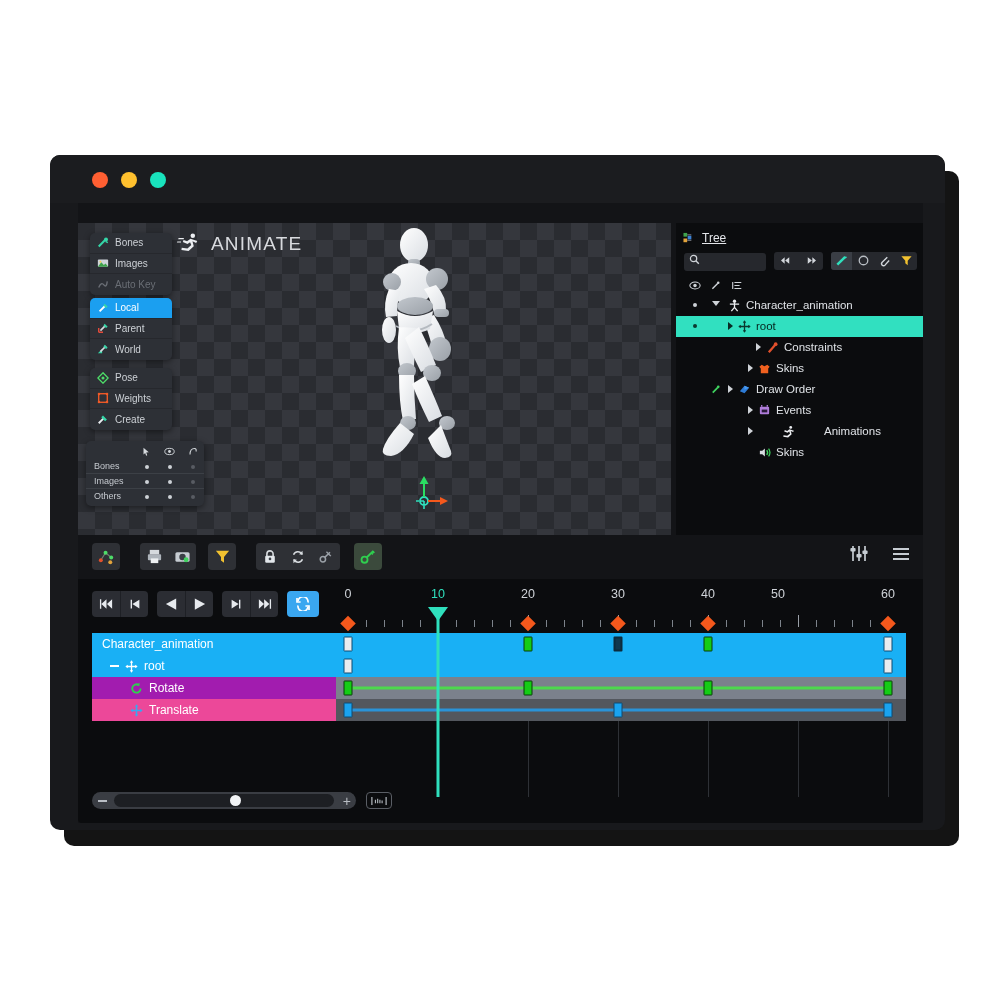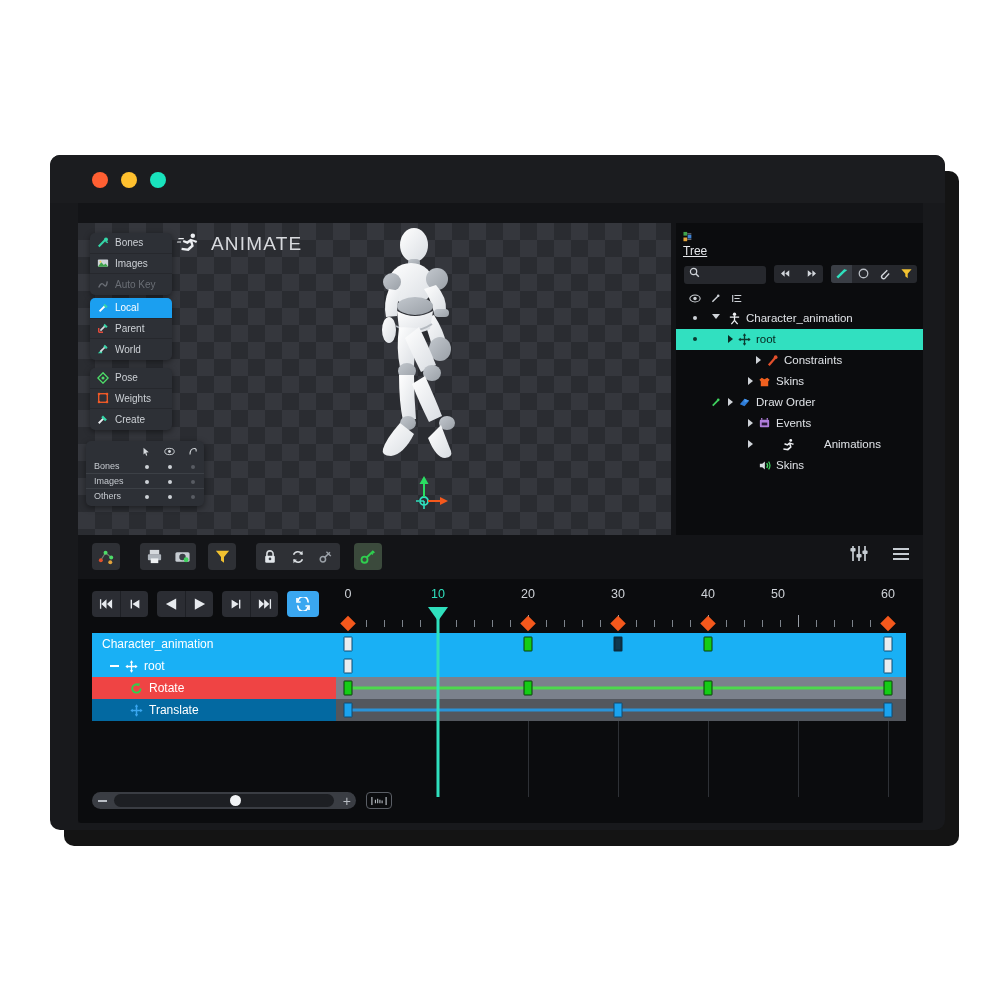--- a/index.html
+++ b/index.html
@@ -53,21 +53,21 @@
   #vis-panel td.c{ text-align:center; padding-left:0; width:23px;}
   .vdot{ display:inline-block; width:4px;height:4px;border-radius:50%;background:#cdd1d6;}
   .vdot.off{ background:#585c63;}
 
   
   #character{ position:absolute; left:292px; top:4px; width:110px; height:255px;}
   #gizmo{ position:absolute; left:330px; top:252px; width:44px; height:36px;}
 
   
   #tree-panel{ position:absolute; left:598px; top:20px; width:247px; height:312px; background:#0b0c0e;}
-  #tree-header{ display:flex; align-items:flex-start; padding:8px 0 6px 7px;flex-direction:column;}
+  #tree-header{ display:flex; align-items:flex-end; gap:6px; padding:8px 0 6px 7px;}
   #tree-header .t{ font-size:12px; color:#e4e6ea; text-decoration:underline;}
   #tree-toolbar{ display:flex; align-items:center; gap:8px; padding:0 6px 0 8px;}
   #tree-search{ width:82px; height:18px; background:#26282d; border:none; border-radius:3px;
                 color:#c9cdd2; font-size:10px; padding-left:20px; font-family:"Liberation Sans",sans-serif;}
   .srch-wrap{ position:relative;}
   .srch-wrap svg{ position:absolute; left:5px; top:3px;}
   .navbtns,.filterbtns{ display:flex; background:#26282d; border-radius:3px; overflow:hidden;}
   .navbtns div,.filterbtns div{ width:25px;height:18px; display:flex;align-items:center;justify-content:center;}
   .filterbtns div.on{ background:#3a3e45;}
   .filterbtns div{ width:22px;}
@@ -113,23 +113,23 @@
 
   #rows{ position:absolute; left:14px; top:54px; width:814px;}
   .trow{ display:flex; align-items:center; height:22px; position:relative;}
   .trow .name{ width:244px; display:flex; align-items:center; height:100%; padding-left:10px; gap:6px;
                font-size:12px; color:#ffffff;}
   .trow .track{ flex:1; height:100%; position:relative;}
   .trow.lvl0{ background:#19b0f5;}
   .trow.lvl0 .track{ background:#19b0f5;}
   .trow.lvl1{ background:#19b0f5;}
   .trow.lvl1 .track{ background:#19b0f5;}
-  .trow.prop{ background:#ef4444;}
+  .trow.prop{ background:#a21caf;}
   .trow.prop .track{ background:#7b818c;}
-  .trow.prop2{ background:#0369a1;text-align:right;}
+  .trow.prop2{ background:#ec4899;text-align:right;}
   .trow.prop2 .track{ background:#53575e;}
   .trow .name.indent1{ padding-left:18px;}
   .trow .name.indent2{ padding-left:38px;}
   .curve{ position:absolute; left:0; top:50%; height:3px; transform:translateY(-50%);}
   .key{ position:absolute; top:50%; width:9px; height:15px; transform:translate(-50%,-50%); border-radius:1px;}
   .key.white{ background:#e9ecef; border:1.5px solid #0d4b72;}
   .key.hollow{ background:#10384f; border:2px solid #0b2b3d;}
   .key.green{ background:#15cc15; border:1.5px solid #0b3b0b;}
   .key.blue{ background:#1aa3f0; border:1.5px solid #0d4b72;}
   .minus{ width:9px;height:2px;background:#fff; display:inline-block;}

